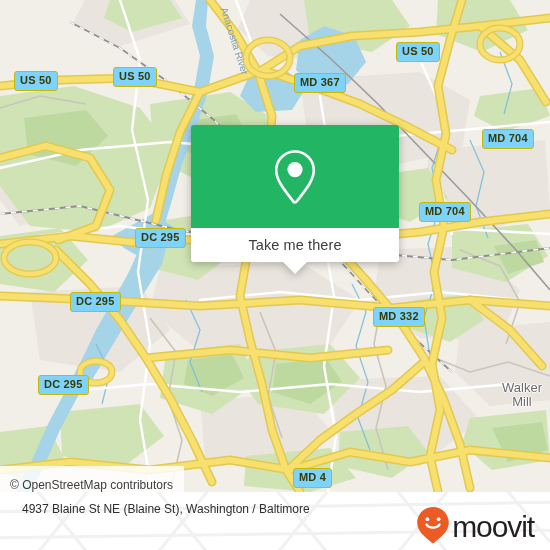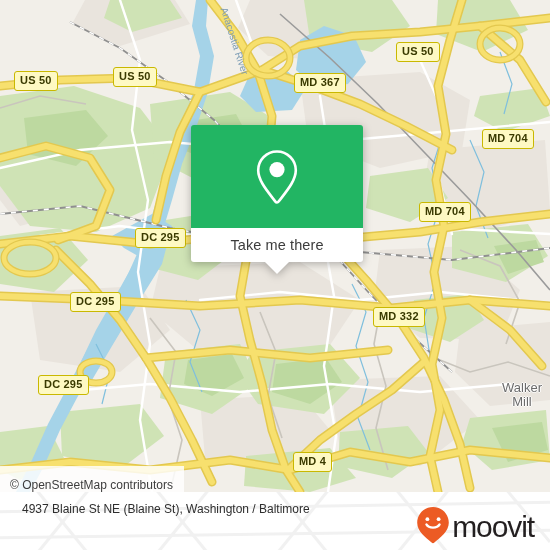--- a/index.html
+++ b/index.html
@@ -35,21 +35,21 @@
     left: 0;
     top: 0;
     width: 550px;
     height: 492px;
     display: block;
   }
 
   
   .shield {
     position: absolute;
-    background: #fef9c3;
+    background: #7dd3fc;
     border: 1.5px solid #c9b800;
     border-radius: 3px;
     color: #3a3a00;
     font-family: "Liberation Sans", sans-serif;
     font-weight: bold;
     font-size: 11px;
     line-height: 1;
     padding: 3px 5px 4px 5px;
     white-space: nowrap;
     letter-spacing: 0.2px;
@@ -77,21 +77,21 @@
     color: #7d9db5;
     white-space: nowrap;
     transform-origin: left top;
   }
 
   
   .popup {
     position: absolute;
     left: 191px;
     top: 125px;
-    width: 172px;
+    width: 208px;
     filter: drop-shadow(0 2px 4px rgba(0,0,0,0.28));
   }
 
   .popup-head {
     height: 103px;
     background: #22b563;
     border-radius: 3px 3px 0 0;
     display: flex;
     align-items: center;
     justify-content: center;
@@ -374,21 +374,21 @@
         <div class="shield" style="left: 14px; top: 71px;">US 50</div>
         <div class="shield" style="left: 113px; top: 67px;">US 50</div>
         <div class="shield" style="left: 396px; top: 42px;">US 50</div>
         <div class="shield" style="left: 294px; top: 73px;">MD 367</div>
         <div class="shield" style="left: 482px; top: 129px;">MD 704</div>
         <div class="shield" style="left: 419px; top: 202px;">MD 704</div>
         <div class="shield" style="left: 135px; top: 228px;">DC 295</div>
         <div class="shield" style="left: 70px; top: 292px;">DC 295</div>
         <div class="shield" style="left: 38px; top: 375px;">DC 295</div>
         <div class="shield" style="left: 373px; top: 307px;">MD 332</div>
-        <div class="shield" style="left: 293px; top: 452px;">MD 4</div>
+        <div class="shield" style="left: 293px; top: 468px;">MD 4</div>
       </div>
 
     <div id="place-layer">
         <div class="place-label" style="left: 502px; top: 381px;">Walker
 Mill</div>
       </div>
 
     <div class="popup">
       <div class="popup-head">
         <span class="popup-pin">

